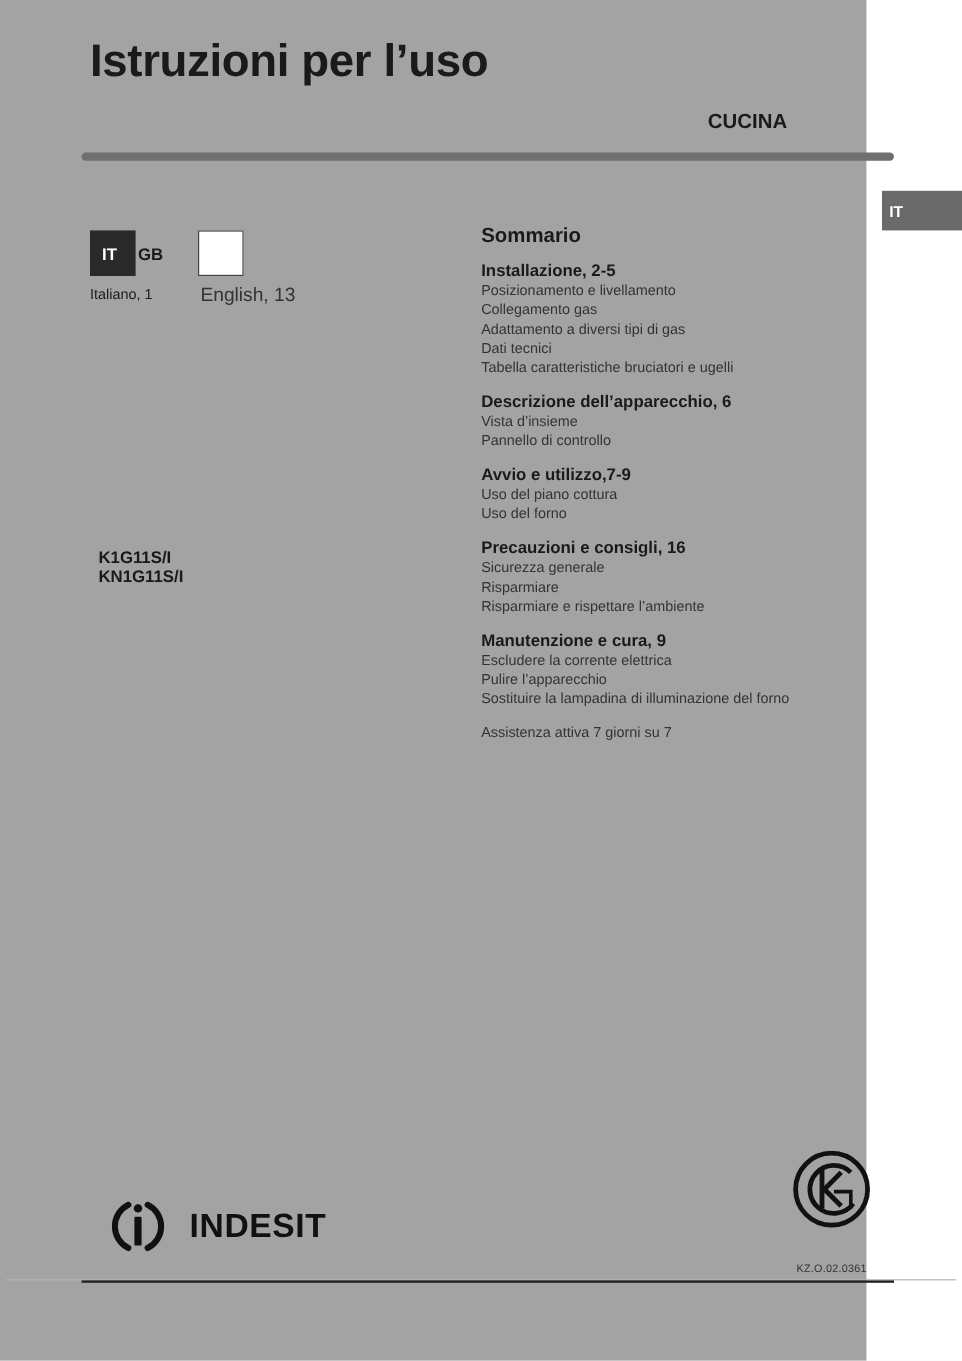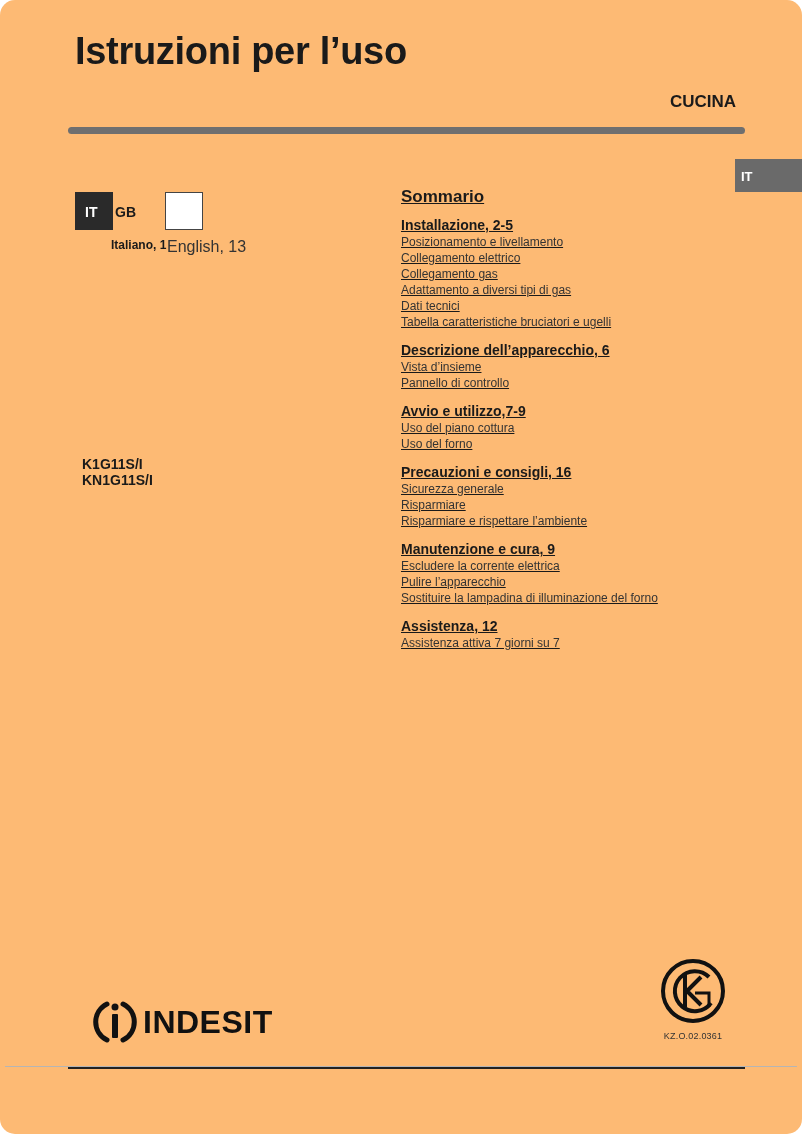--- a/index.html
+++ b/index.html
@@ -4,21 +4,21 @@
   <style>
     * { margin: 0; padding: 0; box-sizing: border-box; }
     html, body {
       width: 802px;
       height: 1134px;
       background: #ffffff;
       font-family: "Liberation Sans", sans-serif;
       color: #1a1a1a;
       overflow: hidden;
     }
-    .page { position: relative; width: 802px; height: 1134px; background: #fdba74; border-radius: 15px; }
+    .page { position: relative; width: 722px; height: 1134px; background: #a3a3a3; }
 
     .main-title {
       position: absolute; left: 75px; top: 30px;
       font-size: 38px; font-weight: bold; letter-spacing: -0.3px;
       color: #1a1a1a;
     }
     .category {
       position: absolute; right: 66px; top: 92px;
       font-size: 17px; font-weight: bold; color: #1a1a1a;
     }
@@ -42,63 +42,62 @@
     }
     .lang-box-gb-label {
       position: absolute; left: 40px; top: 12px;
       font-size: 14px; font-weight: bold; color: #1a1a1a;
     }
     .lang-box-empty {
       position: absolute; left: 90px; top: 0; width: 38px; height: 38px;
       border: 1px solid #444; background: #fff;
     }
     .lang-label-it {
-      position: absolute; left: 0; top: 46px; font-size: 12px; font-weight: bold;
+      position: absolute; left: 0; top: 46px; font-size: 12px; font-weight: normal;
       white-space: nowrap;
-      margin-left: 36px;
     }
     .lang-label-en {
       position: absolute; left: 92px; top: 46px; font-size: 16px;
       white-space: nowrap; color: #333;
     }
 
     .models {
       position: absolute; left: 82px; top: 456px;
       font-size: 14px; font-weight: bold; line-height: 16px;
     }
 
-    .toc { position: absolute; left: 401px; top: 187px; width: 360px; text-decoration: underline; }
+    .toc { position: absolute; left: 401px; top: 187px; width: 360px; }
     .toc-title {
       font-size: 17px; font-weight: bold; margin-bottom: 10px;
     }
     .toc-section { margin-bottom: 12px; }
     .toc-section-title {
       font-size: 14px; font-weight: bold; line-height: 17px;
     }
     .toc-item {
       font-size: 12px; line-height: 16px; color: #333;
     }
 
     .logo {
       position: absolute; left: 93px; top: 997px; height: 50px;
       display: flex; align-items: center;
     }
     .logo-mark {
       width: 44px; height: 48px; position: relative;
     }
     .logo-text {
-      font-size: 32px; font-weight: bold; color: #111; margin-left: 6px;
+      font-size: 28px; font-weight: bold; color: #111; margin-left: 21px;
       letter-spacing: 0.5px;
     }
 
     .cert {
       position: absolute; left: 659px; top: 959px; width: 68px;
     }
     .cert-code {
-      font-size: 9px; color: #333; text-align: center; margin-top: 0;
+      font-size: 9px; color: #333; text-align: center; margin-top: 20px;
       letter-spacing: 0.2px; white-space: nowrap;
     }
 
     .bottom-rule-thin {
       position: absolute; left: 5px; top: 1066px; width: 792px; height: 1px;
       background: #b5b5b5;
     }
     .bottom-rule {
       position: absolute; left: 68px; top: 1067px; width: 677px; height: 2px;
       background: #222;
@@ -131,21 +130,20 @@
     <div>K1G11S/I</div>
     <div>KN1G11S/I</div>
   </div>
 
   <div class="toc">
     <div class="toc-title">Sommario</div>
 
     <div class="toc-section">
       <div class="toc-section-title">Installazione, 2-5</div>
       <div class="toc-item">Posizionamento e livellamento</div>
-      <div class="toc-item">Collegamento elettrico</div>
       <div class="toc-item">Collegamento gas</div>
       <div class="toc-item">Adattamento a diversi tipi di gas</div>
       <div class="toc-item">Dati tecnici</div>
       <div class="toc-item">Tabella caratteristiche bruciatori e ugelli</div>
     </div>
 
     <div class="toc-section">
       <div class="toc-section-title">Descrizione dell’apparecchio, 6</div>
       <div class="toc-item">Vista d’insieme</div>
       <div class="toc-item">Pannello di controllo</div>
@@ -165,21 +163,20 @@
     </div>
 
     <div class="toc-section">
       <div class="toc-section-title">Manutenzione e cura, 9</div>
       <div class="toc-item">Escludere la corrente elettrica</div>
       <div class="toc-item">Pulire l’apparecchio</div>
       <div class="toc-item">Sostituire la lampadina di illuminazione del forno</div>
     </div>
 
     <div class="toc-section">
-      <div class="toc-section-title">Assistenza, 12</div>
       <div class="toc-item">Assistenza attiva 7 giorni su 7</div>
     </div>
   </div>
 
   <div class="logo">
     <div class="logo-mark">
       <svg width="44" height="48" viewBox="0 0 44 48">
         <path d="M14 6 A20 20 0 0 0 14 42" fill="none" stroke="#111" stroke-width="5" stroke-linecap="round"></path>
         <path d="M30 6 A20 20 0 0 1 30 42" fill="none" stroke="#111" stroke-width="5" stroke-linecap="round"></path>
         <circle cx="22" cy="9" r="3.5" fill="#111"></circle>

